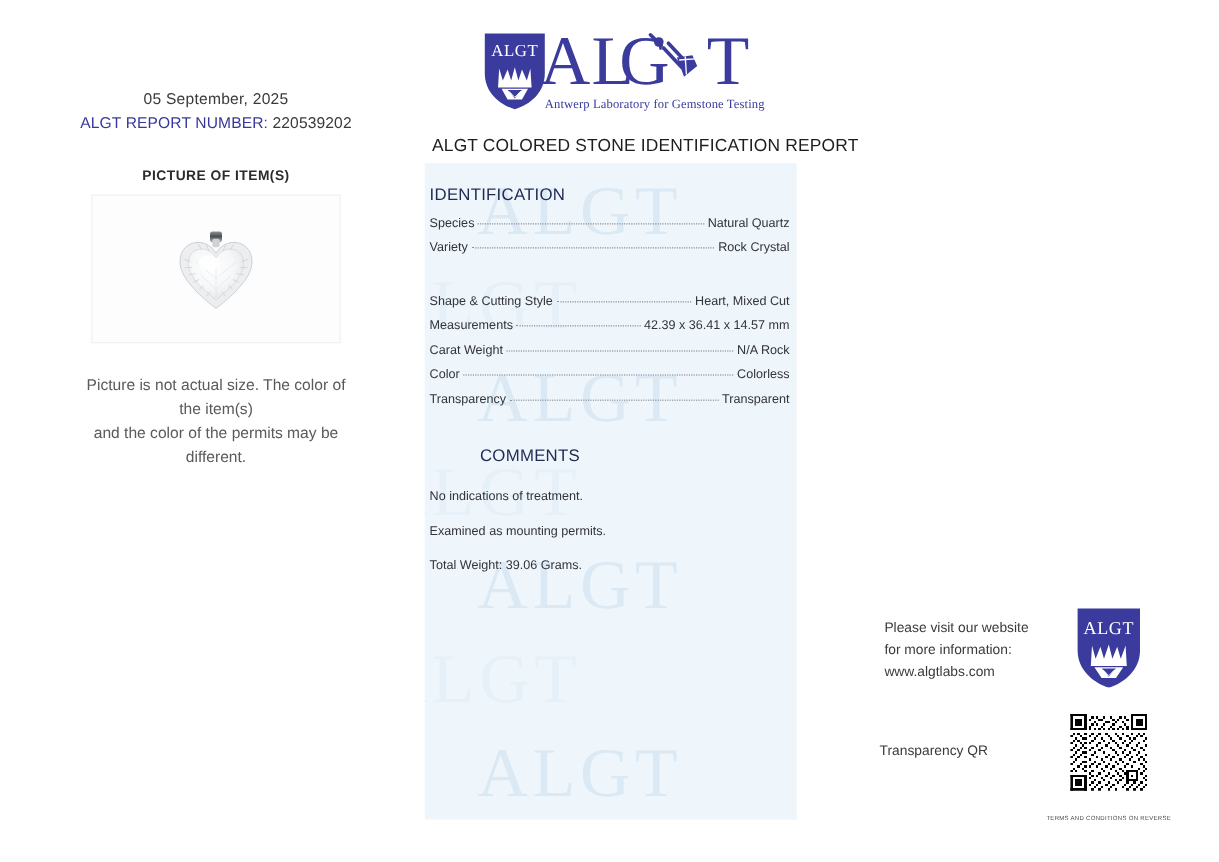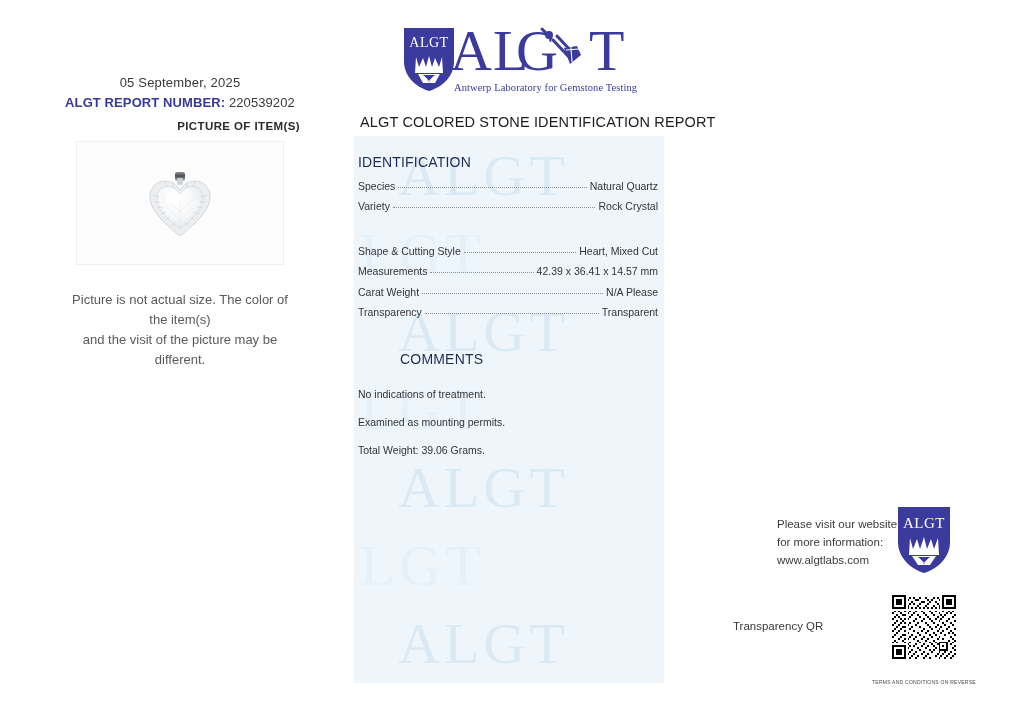--- a/index.html
+++ b/index.html
@@ -31,21 +31,21 @@
     letter-spacing: 0.2px;
     margin-bottom: 5px;
   }
   #report-number-line {
     font-size: 13px;
     white-space: nowrap;
     letter-spacing: 0.1px;
   }
   #report-number-label {
     color: #37389b;
-    font-weight: bold;
+    font-weight: normal;
   }
   #report-number-value {
     color: #3a3a3a;
   }
 
   
   #logo-block {
     position: absolute;
     left: 396px;
     top: 18px;
@@ -87,23 +87,24 @@
   #picture-section {
     position: absolute;
     left: 60px;
     top: 120px;
     width: 240px;
   }
   #picture-heading {
     font-size: 11.5px;
     font-weight: bold;
     color: #2b2b2b;
-    text-align: right;
+    text-align: center;
     letter-spacing: 0.4px;
     margin-bottom: 9px;
+    margin-top: 21px;
   }
   #picture-frame {
     width: 206px;
     height: 122px;
     margin: 0 auto;
     border: 1px solid #f0f0f0;
     background: #fdfdfd;
     display: flex;
     align-items: center;
     justify-content: center;
@@ -192,21 +193,21 @@
   .comment-line {
     font-size: 10.5px;
     color: #33333a;
     line-height: 1.45;
   }
   .comment-gap { height: 13px; }
 
   
   #website-block {
     position: absolute;
-    left: 777px;
+    left: 737px;
     top: 516px;
     font-size: 11.5px;
     line-height: 1.55;
     color: #3a3a3a;
   }
   #logo-shield-large {
     position: absolute;
     left: 896px;
     top: 505px;
     width: 56px;
@@ -348,21 +349,21 @@
         <path d="M26,44 L39,56"></path>
         <path d="M52,44 L39,56"></path>
       </g>
 
       <ellipse cx="33" cy="34" rx="9" ry="6" fill="#ffffff" opacity="0.75"></ellipse>
     </svg>
   </div>
 
   <div id="picture-disclaimer">
     <div>Picture is not actual size. The color of the item(s)</div>
-    <div>and the visit of the picture may be different.</div>
+    <div>and the color of the permits may be different.</div>
   </div>
 </div>
 
 <div id="report-title">ALGT COLORED STONE IDENTIFICATION REPORT</div>
 
 <div id="report-panel">
 
   <div id="watermark-layer">
     <div class="wm" style="left:44px;  top:6px;">ALGT</div>
     <div class="wm faint" style="left:-40px; top:84px;">ALGT</div>
@@ -398,21 +399,26 @@
         <span class="row-value">Heart, Mixed Cut</span>
       </div>
       <div class="row">
         <span class="row-label">Measurements</span>
         <span class="row-leader"></span>
         <span class="row-value">42.39 x 36.41 x 14.57 mm</span>
       </div>
       <div class="row">
         <span class="row-label">Carat Weight</span>
         <span class="row-leader"></span>
-        <span class="row-value">N/A Please</span>
+        <span class="row-value">N/A Rock</span>
+      </div>
+      <div class="row">
+        <span class="row-label">Color</span>
+        <span class="row-leader"></span>
+        <span class="row-value">Colorless</span>
       </div>
       <div class="row">
         <span class="row-label">Transparency</span>
         <span class="row-leader"></span>
         <span class="row-value">Transparent</span>
       </div>
     </div>
 
     <div class="section">
       <div class="section-heading" id="comments-heading">COMMENTS</div>

